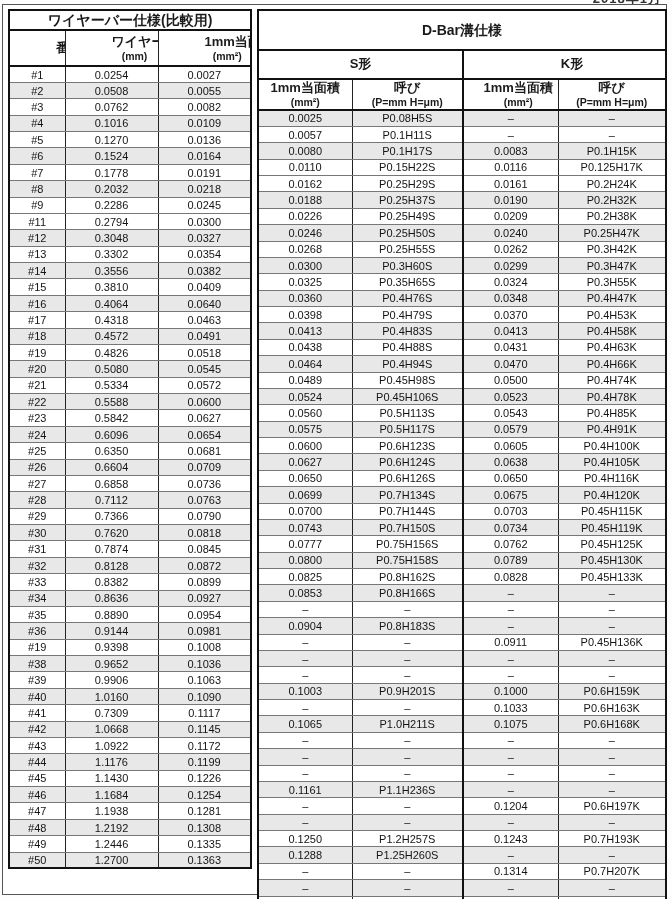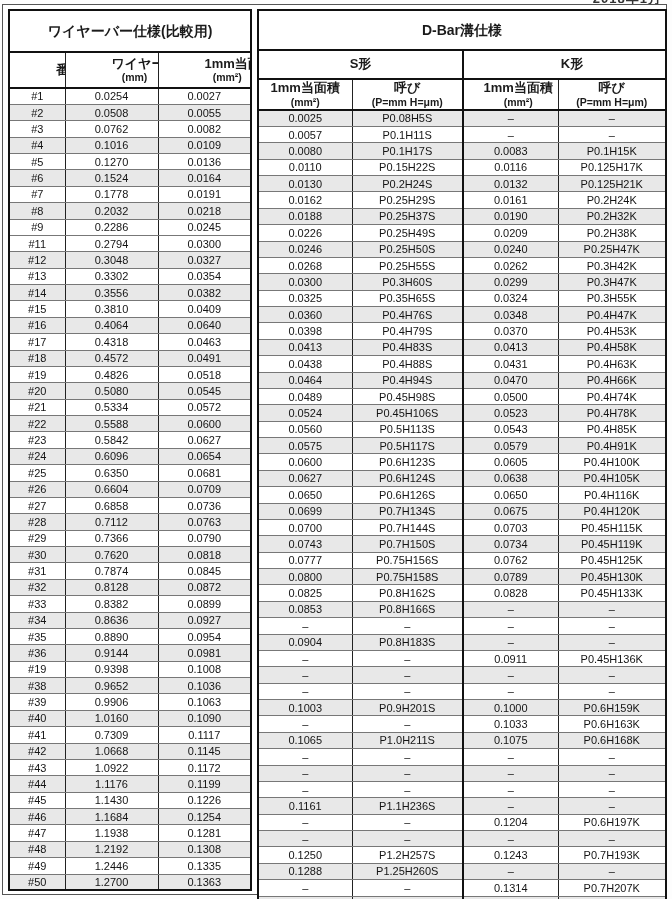--- a/index.html
+++ b/index.html
@@ -18,21 +18,21 @@
     border:1px solid #555;box-sizing:border-box;background:#fff;
   }
   table{border-collapse:collapse;table-layout:fixed;position:absolute;background:#fff;}
   table.wire{left:8px;top:9px;width:242px;}
   table.dbar{left:257px;top:9px;width:408px;}
   th,td{box-sizing:border-box;overflow:hidden;white-space:nowrap;}
   th{
     border:1px solid #222;font-weight:bold;text-align:center;vertical-align:middle;
     font-size:13px;line-height:1.15;padding:1px 0;background:#fff;
   }
-  .title-row th{font-size:14px;height:42px;border-bottom:2px solid #111;}
+  .title-row th{font-size:14px;height:20px;border-bottom:2px solid #111;}
   table{border:2px solid #111;}
   .wire .head-row th{height:36px;padding-left:46px;}
   .dbar .title-row th{height:40px;}
   .dbar .group-row th{height:29px;border-bottom:2px solid #111;}
   .dbar .head-row th{height:23px;}
   .head-row th{border-bottom:2px solid #111;}
   .unit{font-size:10.5px;font-weight:bold;}
   td{
     font-size:11px;text-align:center;vertical-align:middle;height:16.38px;
     border-top:1px solid #777;border-bottom:1px solid #777;
@@ -373,26 +373,20 @@
           <td>P0.1H17S</td>
           <td class="kdiv">0.0083</td>
           <td>P0.1H15K</td>
         </tr>
         <tr>
           <td>0.0110</td>
           <td>P0.15H22S</td>
           <td class="kdiv">0.0116</td>
           <td>P0.125H17K</td>
         </tr>
-        <tr class="shade">
-          <td>0.0130</td>
-          <td>P0.2H24S</td>
-          <td class="kdiv">0.0132</td>
-          <td>P0.125H21K</td>
-        </tr>
         <tr>
           <td>0.0162</td>
           <td>P0.25H29S</td>
           <td class="kdiv">0.0161</td>
           <td>P0.2H24K</td>
         </tr>
         <tr class="shade">
           <td>0.0188</td>
           <td>P0.25H37S</td>
           <td class="kdiv">0.0190</td>

